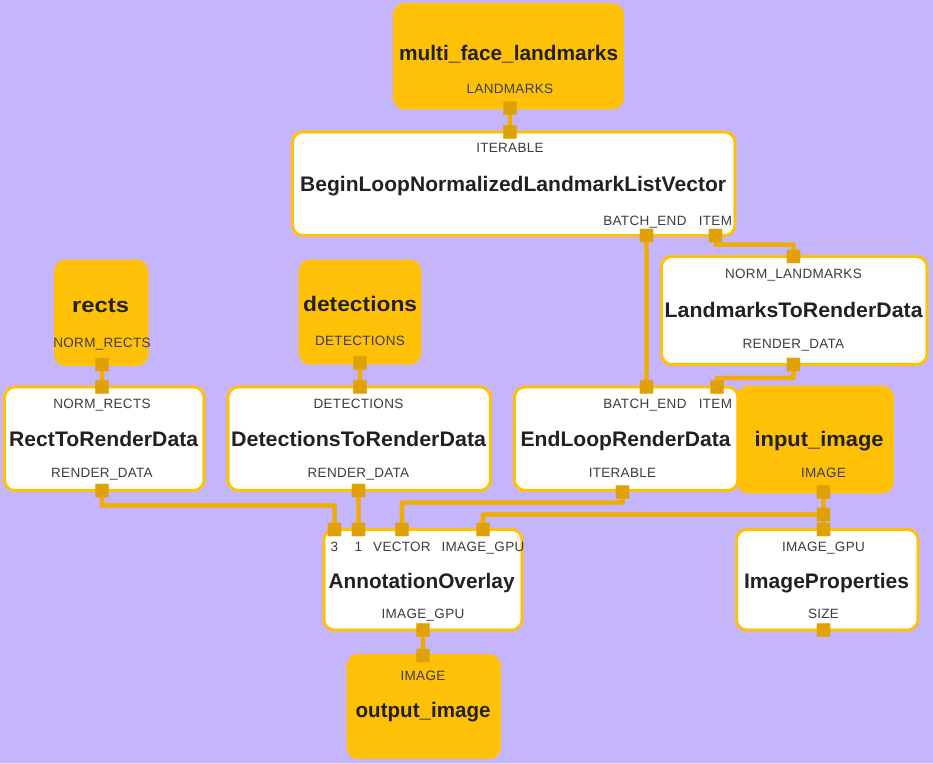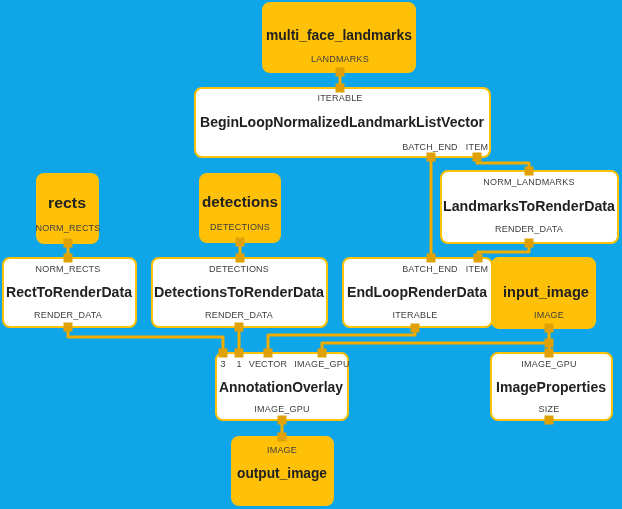--- a/index.html
+++ b/index.html
@@ -1,17 +1,17 @@
 <!DOCTYPE html>
 <html><head>
 <meta charset="utf-8">
 <style>
   html,body{margin:0;padding:0;background:#ffffff;}
   .canvas-wrap{
-    position:relative;width:622px;height:509px;background:#0ea5e9;overflow:hidden;
+    position:relative;width:622px;height:509px;background:#c4b5fd;overflow:hidden;
     font-family:"Liberation Sans",sans-serif;
     text-decoration:underline;
   }
   svg{display:block;}
   .calc-rect{fill:#ffffff;stroke:#FFC107;stroke-width:2;}
   .packet-rect{fill:#FFC107;stroke:#FFC107;stroke-width:2;}
   .wire{fill:none;stroke:#F0AD00;stroke-width:3;stroke-linejoin:round;stroke-linecap:butt;}
   .pc{fill:#E0A106;}
   .title{font-family:"Liberation Sans",sans-serif;font-weight:bold;font-size:14px;fill:#212121;text-anchor:middle;}
   .port{font-family:"Liberation Sans",sans-serif;font-size:9px;fill:#3D3D3D;text-anchor:middle;letter-spacing:0.2px;}

